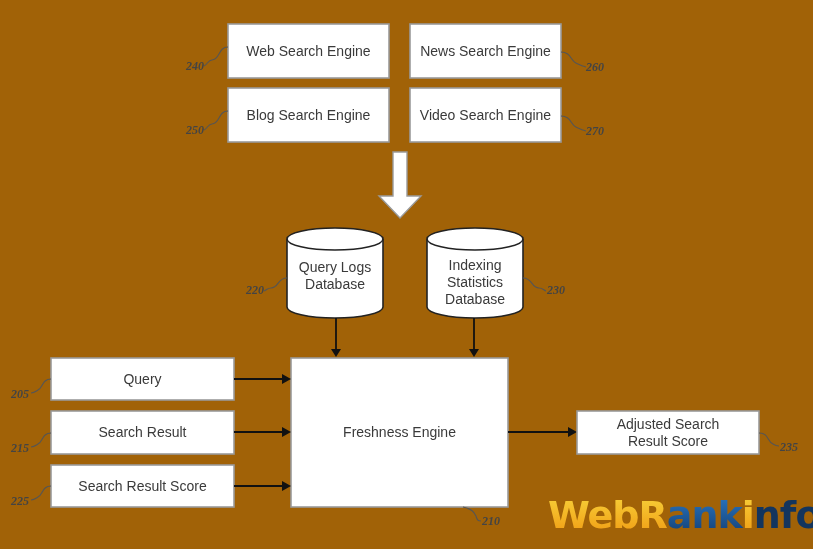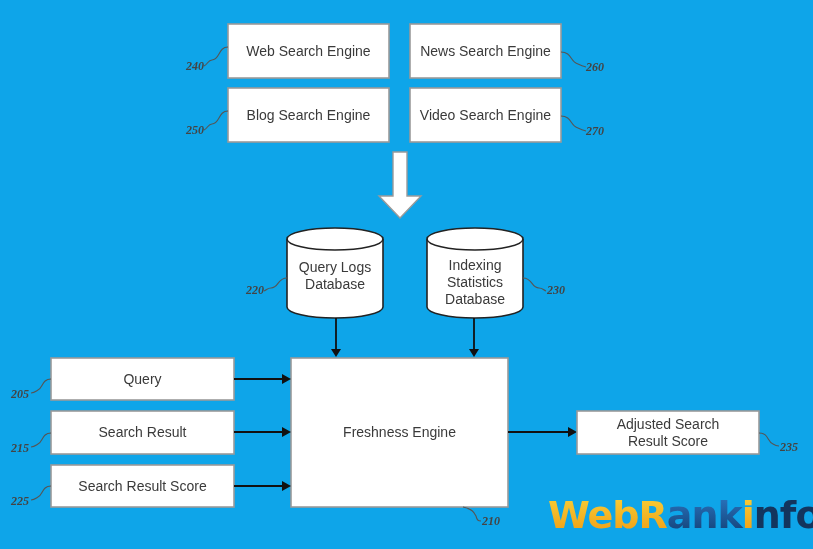--- a/index.html
+++ b/index.html
@@ -1,16 +1,16 @@
 <!DOCTYPE html>
 <html><head>
 <meta charset="utf-8">
 <style>
   html, body { margin: 0; padding: 0; background: #ffffff; }
-  #stage { position: relative; width: 813px; height: 549px; overflow: hidden; background: #0ea5e9; }
+  #stage { position: relative; width: 813px; height: 549px; overflow: hidden; background: #a16207; }
   svg { position: absolute; left: 0; top: 0; }
   .box-text { font-family: "Liberation Sans", sans-serif; font-size: 14px; fill: #3a3a3a; }
   .ref { font-family: "Liberation Serif", serif; font-style: italic; font-weight: bold; font-size: 12px; fill: #444; }
   .box { fill: #fff; stroke: #9a9a9a; stroke-width: 1.6; }
   .cyl { fill: #fff; stroke: #222; stroke-width: 1.6; }
   .leader { fill: none; stroke: #555; stroke-width: 1.1; }
   .arrow { stroke: #111; stroke-width: 1.8; fill: none; }
   .head { fill: #111; }
   .hollow { fill: #fff; stroke: #9a9a9a; stroke-width: 1.4; }
   .logo { font-family: "DejaVu Sans", sans-serif; font-weight: bold; font-size: 38px; letter-spacing: -1px; }

